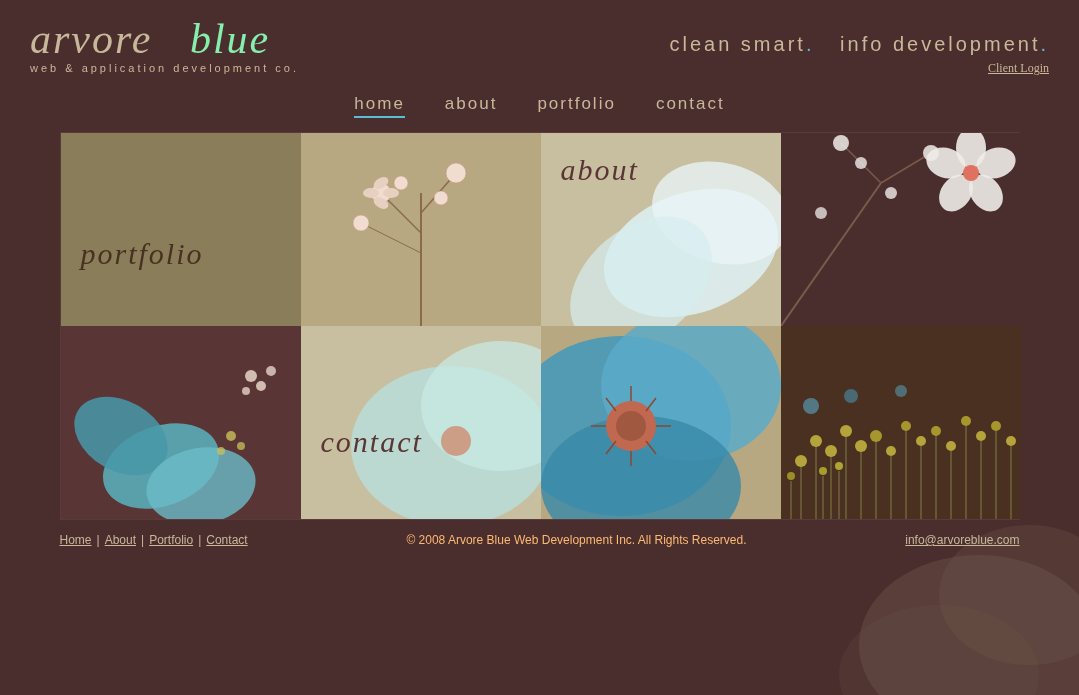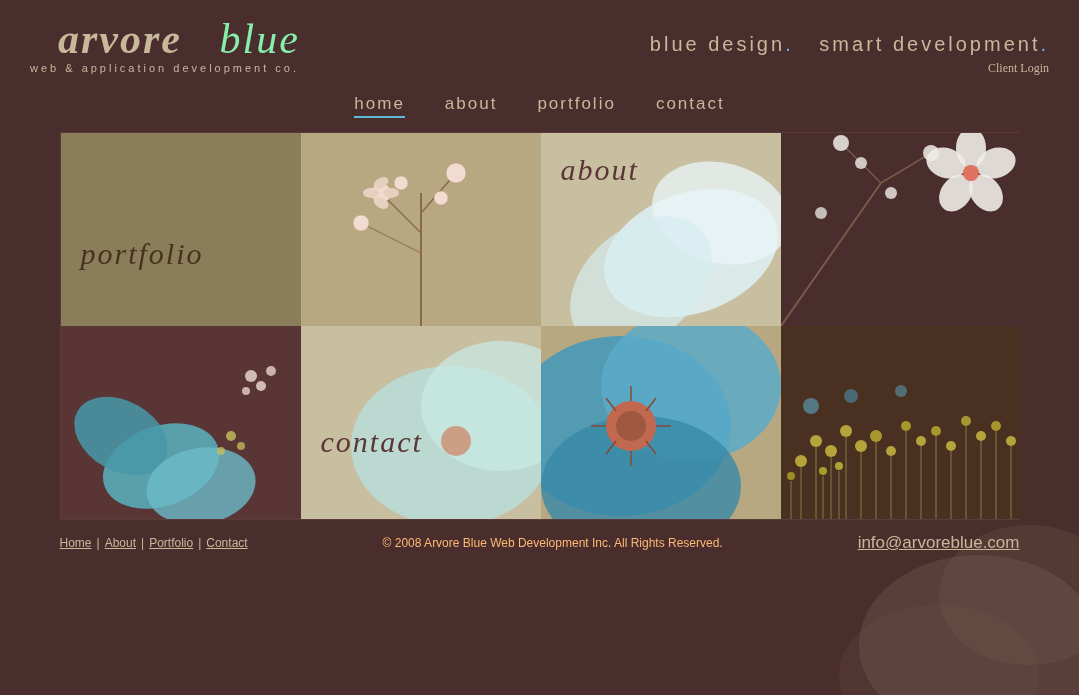--- a/index.html
+++ b/index.html
@@ -28,22 +28,21 @@
 
     #logo-text {
       font-size: 42px;
       letter-spacing: 2px;
       line-height: 1;
     }
 
     #logo-arvore {
       color: #c8b89a;
       font-style: italic;
-      font-weight: bold;
-      margin-left: 28px;
+      font-weight: normal;
     }
 
     #logo-blue {
       color: #86efac;
       font-style: italic;
       font-weight: normal;
     }
 
     #logo-subtitle {
       color: #c8b89a;
@@ -62,20 +61,21 @@
       font-weight: normal;
     }
 
     #tagline .dot {
       color: #5bbcd6;
     }
 
     #client-login {
       color: #c8b89a;
       font-size: 12px;
+      text-decoration: underline;
       cursor: pointer;
       margin-top: 5px;
       align-self: flex-end;
       margin-left: 48px;
     }
 
     #header-right {
       display: flex;
       flex-direction: column;
       align-items: flex-end;
@@ -245,21 +245,21 @@
     }
 
     #footer-center {
       color: #fdba74;
       font-size: 12px;
       font-family: Arial, sans-serif;
     }
 
     #footer-right {
       color: #c8b89a;
-      font-size: 17px;
+      font-size: 12px;
       font-family: Arial, sans-serif;
       text-decoration: underline;
       cursor: pointer;
     }
 
     
     #bg-flowers {
       position: absolute;
       bottom: 0;
       right: 0;
@@ -277,23 +277,23 @@
   <div id="logo-area">
     <div id="logo-text">
       <span id="logo-arvore">arvore</span>
       <span style="color:#c8b89a; font-style:italic;">&nbsp;</span>
       <span id="logo-blue">blue</span>
     </div>
     <div id="logo-subtitle">web &amp; application development co.</div>
   </div>
   <div id="header-right">
     <div id="tagline">
-      <span>blue design</span><span class="dot">.</span>
+      <span>clean smart</span><span class="dot">.</span>
       &nbsp;
-      <span>smart development</span><span class="dot">.</span>
+      <span>info development</span><span class="dot">.</span>
     </div>
     <div id="client-login">Client Login</div>
   </div>
 </div>
 
 <div id="nav">
   <a class="nav-item active">home</a>
   <a class="nav-item">about</a>
   <a class="nav-item">portfolio</a>
   <a class="nav-item">contact</a>

